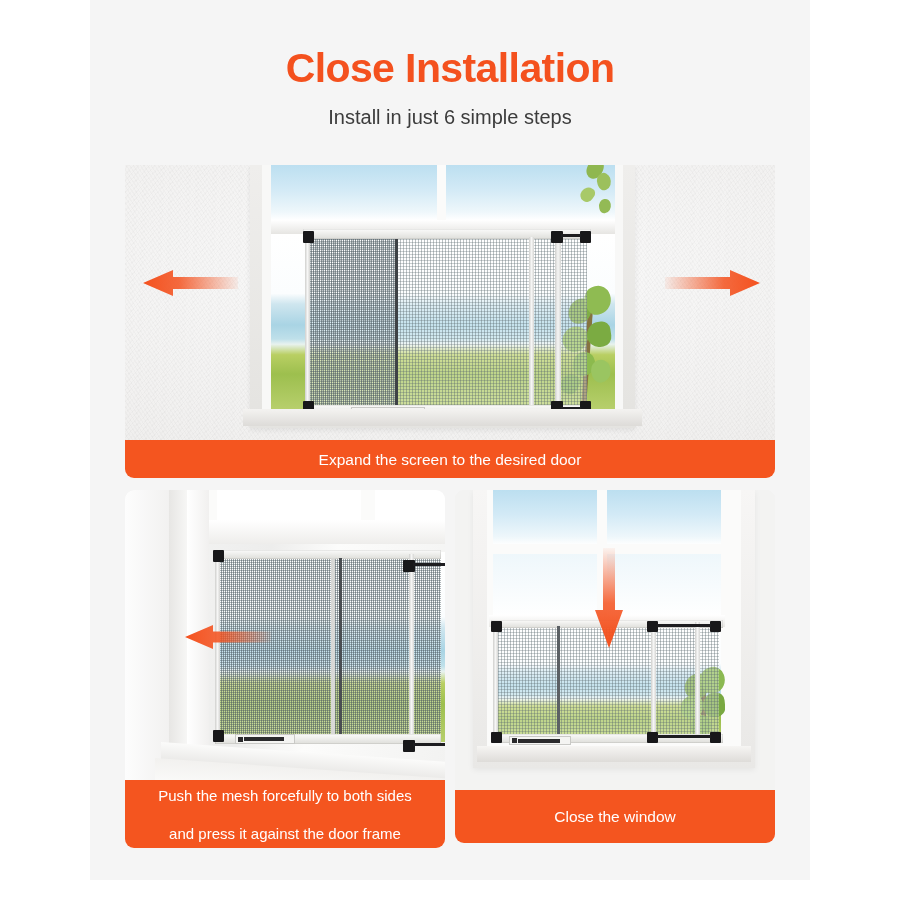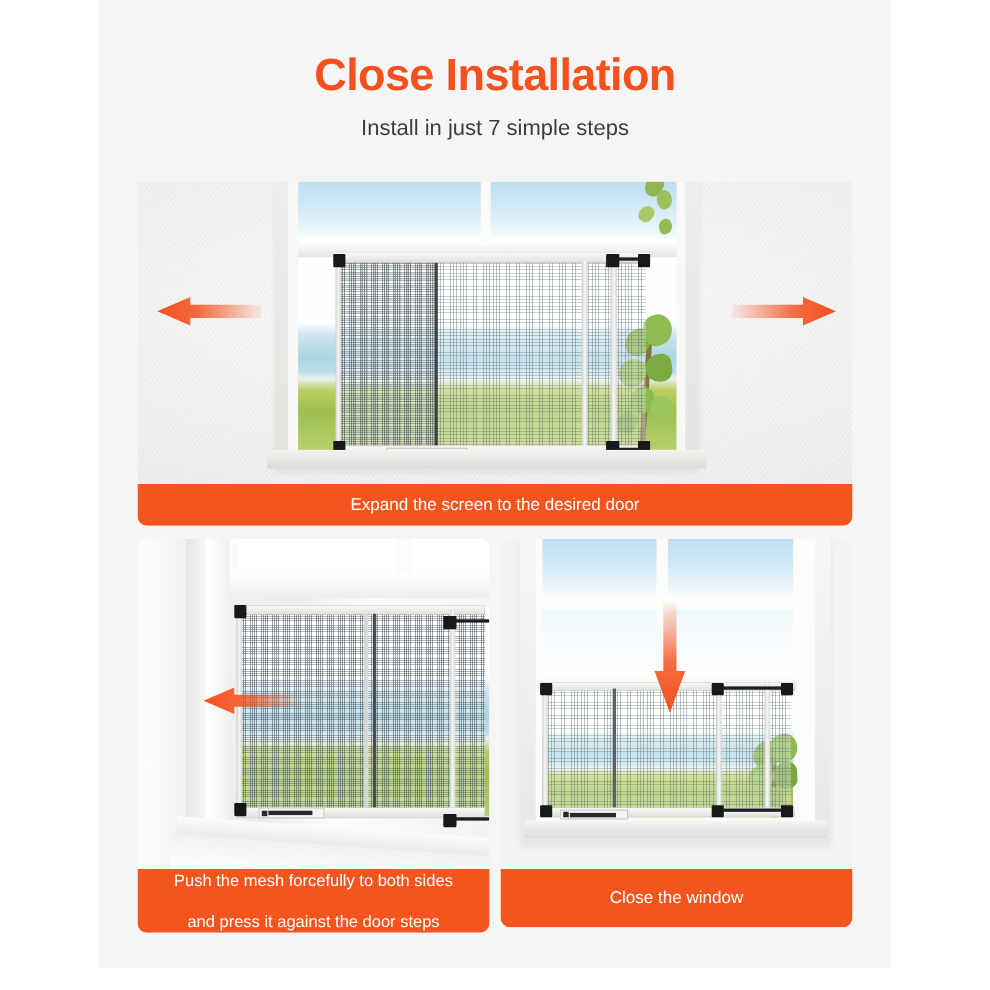--- a/index.html
+++ b/index.html
@@ -62,21 +62,21 @@
   #panel-1{left:125px;top:165px;width:650px;height:313px;}
   #panel-1 .photo{height:275px;}
   #panel-1 .caption{
     height:38px;font-size:15.5px;line-height:19px;
     border-radius:0 0 9px 9px;
   }
   
   #panel-2{left:125px;top:490px;width:320px;height:358px;}
   #panel-2 .photo{height:300px;border-radius:9px 9px 0 0;}
   #panel-2 .caption{
-    height:58px;font-size:15px;line-height:19px;
+    height:68px;font-size:15px;line-height:19px;
     border-radius:0 0 9px 9px;padding:0 6px;font-weight:500;
   }
   
   #panel-3{left:455px;top:490px;width:320px;height:353px;}
   #panel-3 .photo{height:300px;border-radius:9px 9px 0 0;}
   #panel-3 .caption{
     height:53px;font-size:15.5px;line-height:19px;
     border-radius:0 0 9px 9px;
   }
 
@@ -136,21 +136,21 @@
   .arrow svg{display:block;width:100%;height:100%;}
 </style>
 </head>
 <body>
 
 <div class="page">
   <div class="plate"></div>
 
   <div class="header">
     <h1 class="title">Close Installation</h1>
-    <p class="subtitle">Install in just 7 simple steps</p>
+    <p class="subtitle">Install in just 6 simple steps</p>
   </div>
 
   <div class="panel" id="panel-1">
     <div class="photo">
 
       <div class="wall"></div>
 
       <div style="position:absolute;left:125px;top:0;width:385px;height:263px;
                   background:linear-gradient(to bottom,#efeeec,#e4e3e0);
                   box-shadow:0 2px 5px rgba(0,0,0,.07);"></div>
@@ -309,21 +309,21 @@
           </linearGradient>
             </defs>
           <path d="M0,13 L28,1 L28,7.5 L86,7.5 L86,18.5 L28,18.5 L28,25 Z" fill="url(#gL2)"></path>
         </svg>
       </div>
     </div>
 
     <div class="caption">
       <span>
         <span>Push the mesh forcefully to both sides</span><br>
-        <span>and press it against the door steps</span>
+        <span>and press it against the door frame</span>
       </span>
     </div>
   </div>
 
   <div class="panel" id="panel-3">
     <div class="photo">
 
       <div style="position:absolute;inset:0;background:#f3f3f2;"></div>
 
       <div style="position:absolute;left:18px;top:0;width:282px;height:278px;

